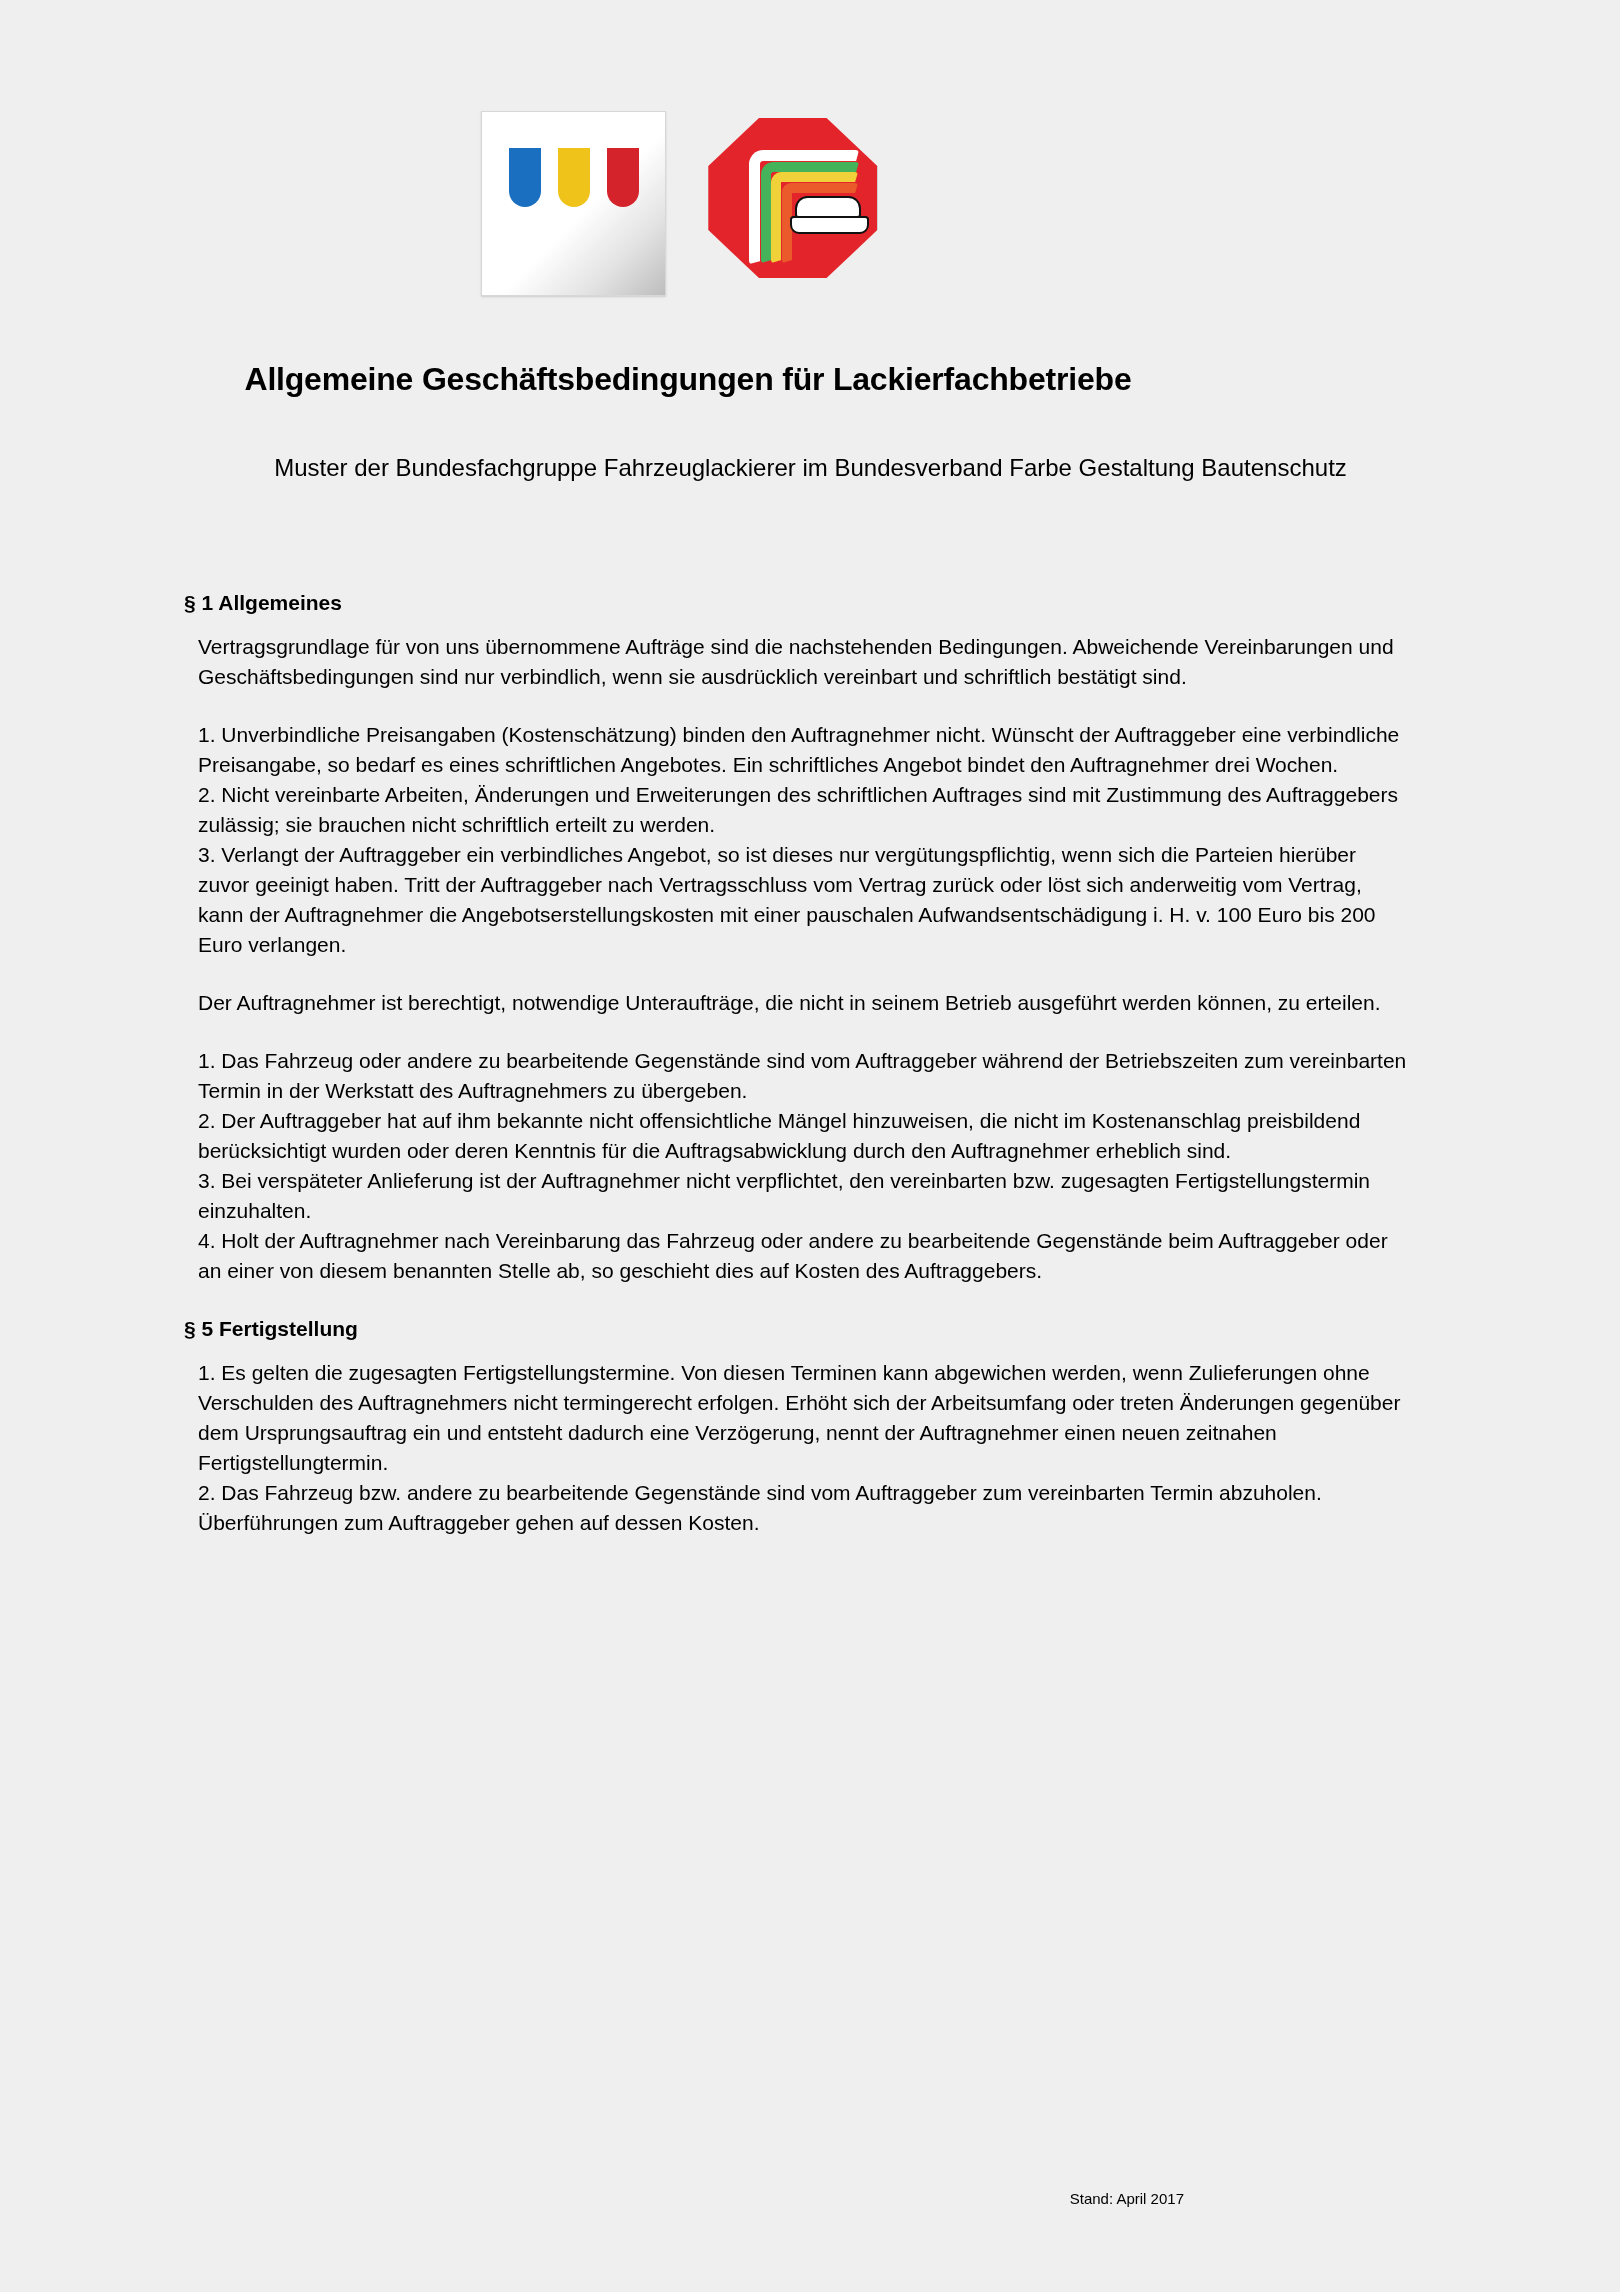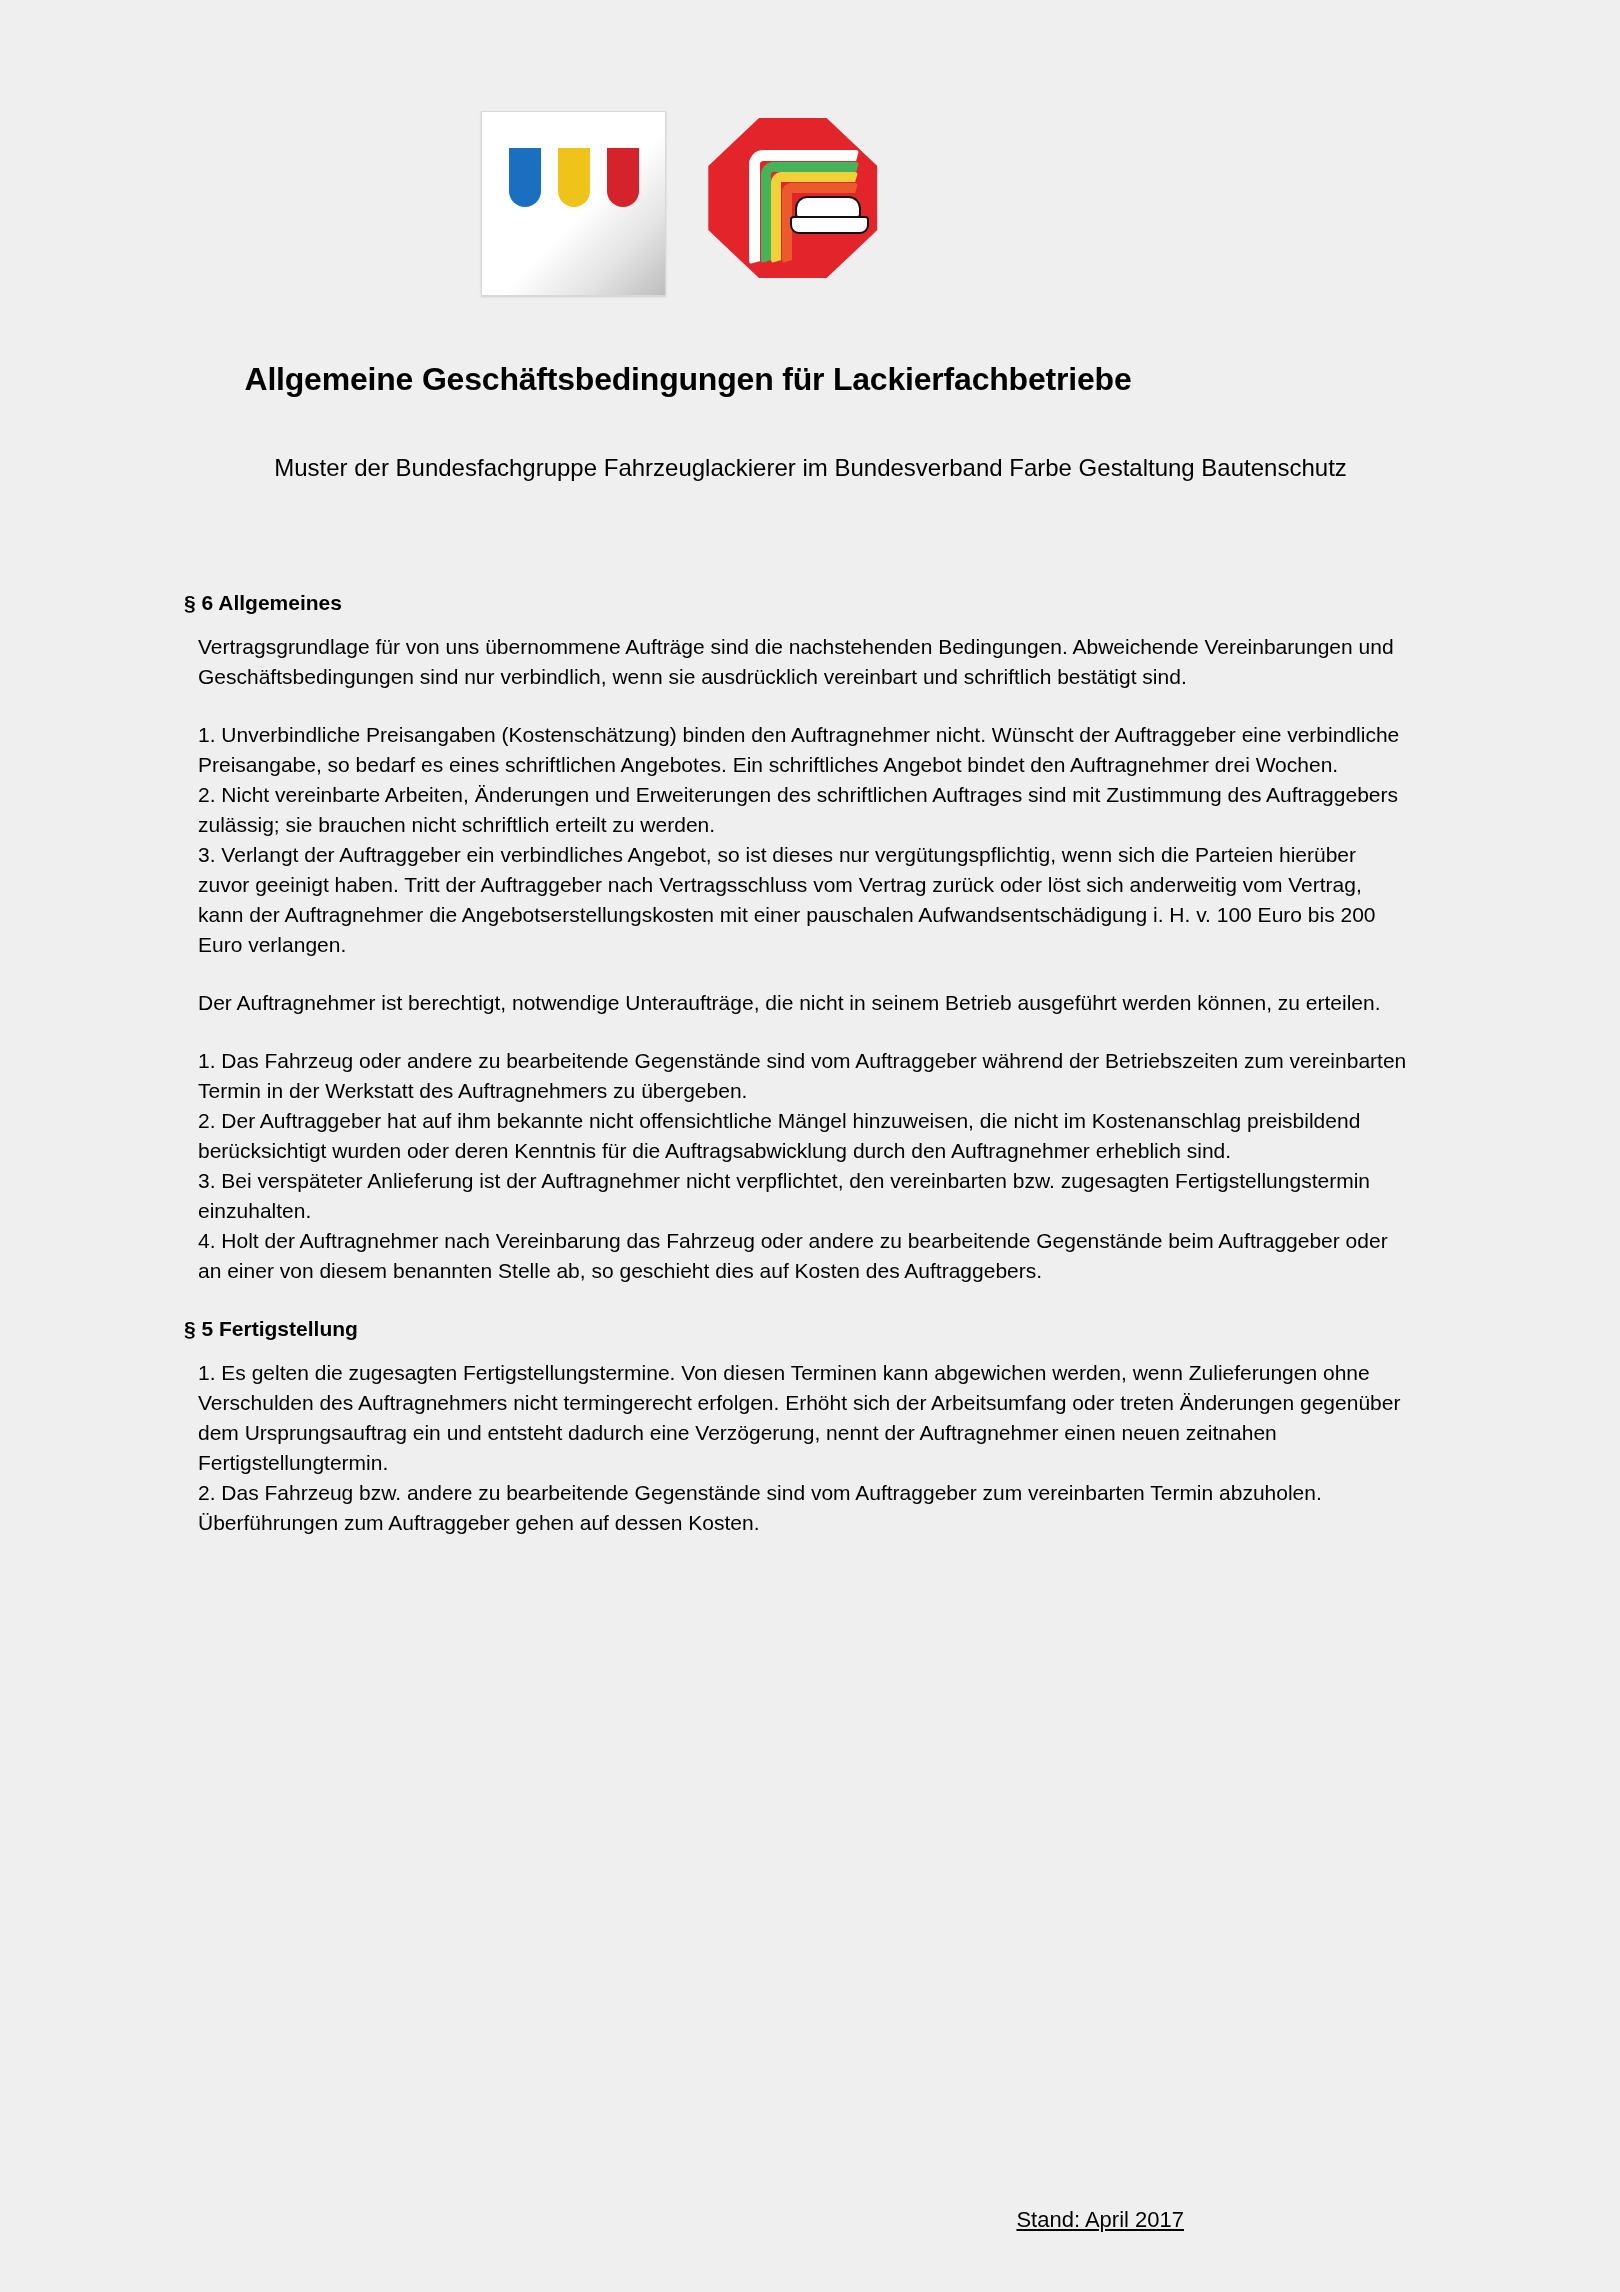--- a/index.html
+++ b/index.html
@@ -132,24 +132,23 @@
     font-weight: bold;
     margin: 0 0 0.9px 0;
     line-height: 30px;
   }
   .section p {
     margin: 14px;
     line-height: 30px;
   }
   .footer {
     position: absolute;
-    bottom: 60px;
+    bottom: 86px;
     right: 192px;
-    font-size: 22px;
-    text-decoration: underline;
+    font-size: 15px;
   }
   .edge-mark {
     position: absolute;
     left: 27px;
     bottom: 12.5px;
     font-size: 6.2px;
     color: #cfcfcf;
   }
 </style>
 </head>
@@ -179,21 +178,21 @@
     </div>
 
   </div>
 
   <div class="doc-title">Allgemeine Geschäftsbedingungen für Lackierfachbetriebe</div>
   <div class="doc-subtitle">Muster der Bundesfachgruppe Fahrzeuglackierer im Bundesverband Farbe Gestaltung Bautenschutz</div>
 
   <div class="content">
 
     <div class="section">
-      <h2>§ 6 Allgemeines</h2>
+      <h2>§ 1 Allgemeines</h2>
       <p>Vertragsgrundlage für von uns übernommene Aufträge sind die nachstehenden Bedingungen. Abweichende Vereinbarungen und Geschäftsbedingungen sind nur verbindlich, wenn sie ausdrücklich vereinbart und schriftlich bestätigt sind.</p>
     </div>
 
     <div class="section">
       <p>1. Unverbindliche Preisangaben (Kostenschätzung) binden den Auftragnehmer nicht. Wünscht der Auftraggeber eine verbindliche Preisangabe, so bedarf es eines schriftlichen Angebotes. Ein schriftliches Angebot bindet den Auftragnehmer drei Wochen.<br>2. Nicht vereinbarte Arbeiten, Änderungen und Erweiterungen des schriftlichen Auftrages sind mit Zustimmung des Auftraggebers zulässig; sie brauchen nicht schriftlich erteilt zu werden.<br>3. Verlangt der Auftraggeber ein verbindliches Angebot, so ist dieses nur vergütungspflichtig, wenn sich die Parteien hierüber zuvor geeinigt haben. Tritt der Auftraggeber nach Vertragsschluss vom Vertrag zurück oder löst sich anderweitig vom Vertrag, kann der Auftragnehmer die Angebotserstellungskosten mit einer pauschalen Aufwandsentschädigung i. H. v. 100 Euro bis 200 Euro verlangen.</p>
     </div>
 
     <div class="section">
       <p>Der Auftragnehmer ist berechtigt, notwendige Unteraufträge, die nicht in seinem Betrieb ausgeführt werden können, zu erteilen.</p>
     </div>

